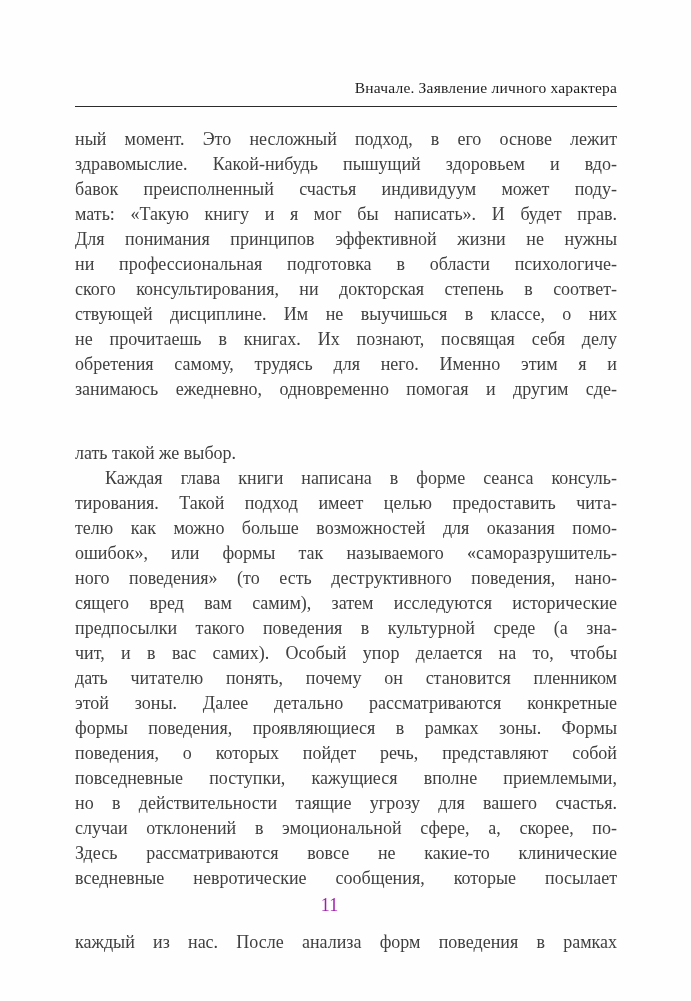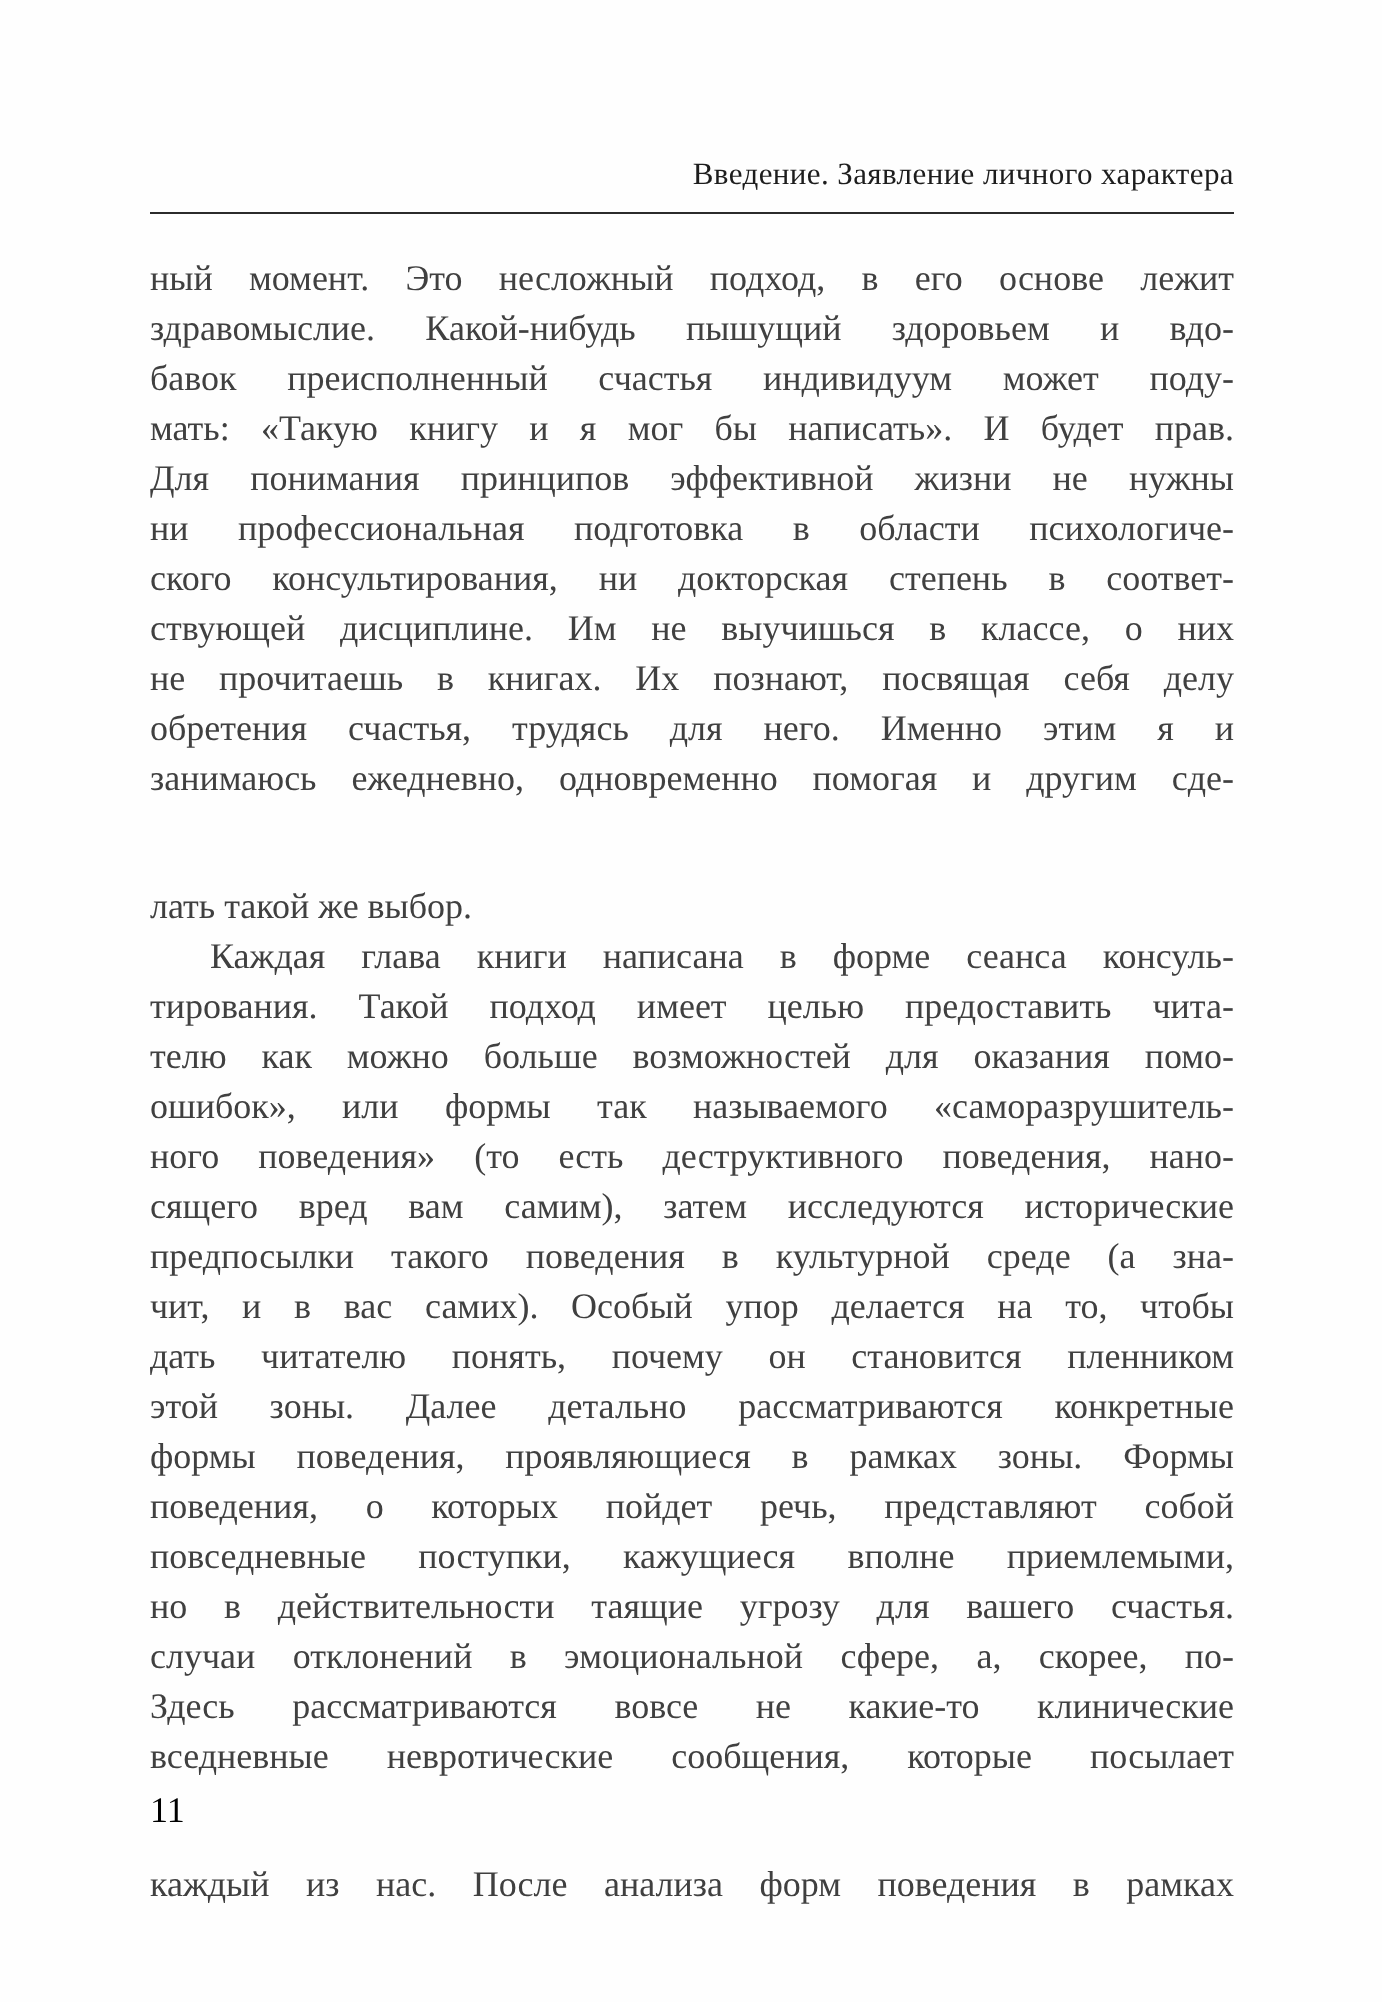--- a/index.html
+++ b/index.html
@@ -45,45 +45,45 @@
     text-align-last: justify;
   }
   .para .line.last { text-align-last: left; margin-top: 39px; }
   .para.justify-last .line.last { text-align-last: justify; }
   .para.indent .line:first-child { text-indent: 30px; }
   .page-number {
     position: absolute;
     top: 895px;
     left: 75px;
     width: 542px;
-    text-align: left;
+    text-align: center;
     padding-right: 33px;
     font-size: 18px;
-    color: #000000;
+    color: #a21caf;
   }
 </style>
 </head>
 <body>
 
 <div class="page">
   <div class="text-block">
-    <div class="running-head">Введение. Заявление личного характера</div>
+    <div class="running-head">Вначале. Заявление личного характера</div>
     <div class="head-rule"></div>
     <div class="body-text">
       <div class="para">
           <div class="line">ный момент. Это несложный подход, в его основе лежит</div>
           <div class="line">здравомыслие. Какой-нибудь пышущий здоровьем и вдо-</div>
           <div class="line">бавок преисполненный счастья индивидуум может поду-</div>
           <div class="line">мать: «Такую книгу и я мог бы написать». И будет прав.</div>
           <div class="line">Для понимания принципов эффективной жизни не нужны</div>
           <div class="line">ни профессиональная подготовка в области психологиче-</div>
           <div class="line">ского консультирования, ни докторская степень в соответ-</div>
           <div class="line">ствующей дисциплине. Им не выучишься в классе, о них</div>
           <div class="line">не прочитаешь в книгах. Их познают, посвящая себя делу</div>
-          <div class="line">обретения счастья, трудясь для него. Именно этим я и</div>
+          <div class="line">обретения самому, трудясь для него. Именно этим я и</div>
           <div class="line">занимаюсь ежедневно, одновременно помогая и другим сде-</div>
           <div class="line last">лать такой же выбор.</div>
         </div>
       <div class="para indent justify-last">
           <div class="line">Каждая глава книги написана в форме сеанса консуль-</div>
           <div class="line">тирования. Такой подход имеет целью предоставить чита-</div>
           <div class="line">телю как можно больше возможностей для оказания помо-</div>
           <div class="line">ошибок», или формы так называемого «саморазрушитель-</div>
           <div class="line">ного поведения» (то есть деструктивного поведения, нано-</div>
           <div class="line">сящего вред вам самим), затем исследуются исторические</div>

